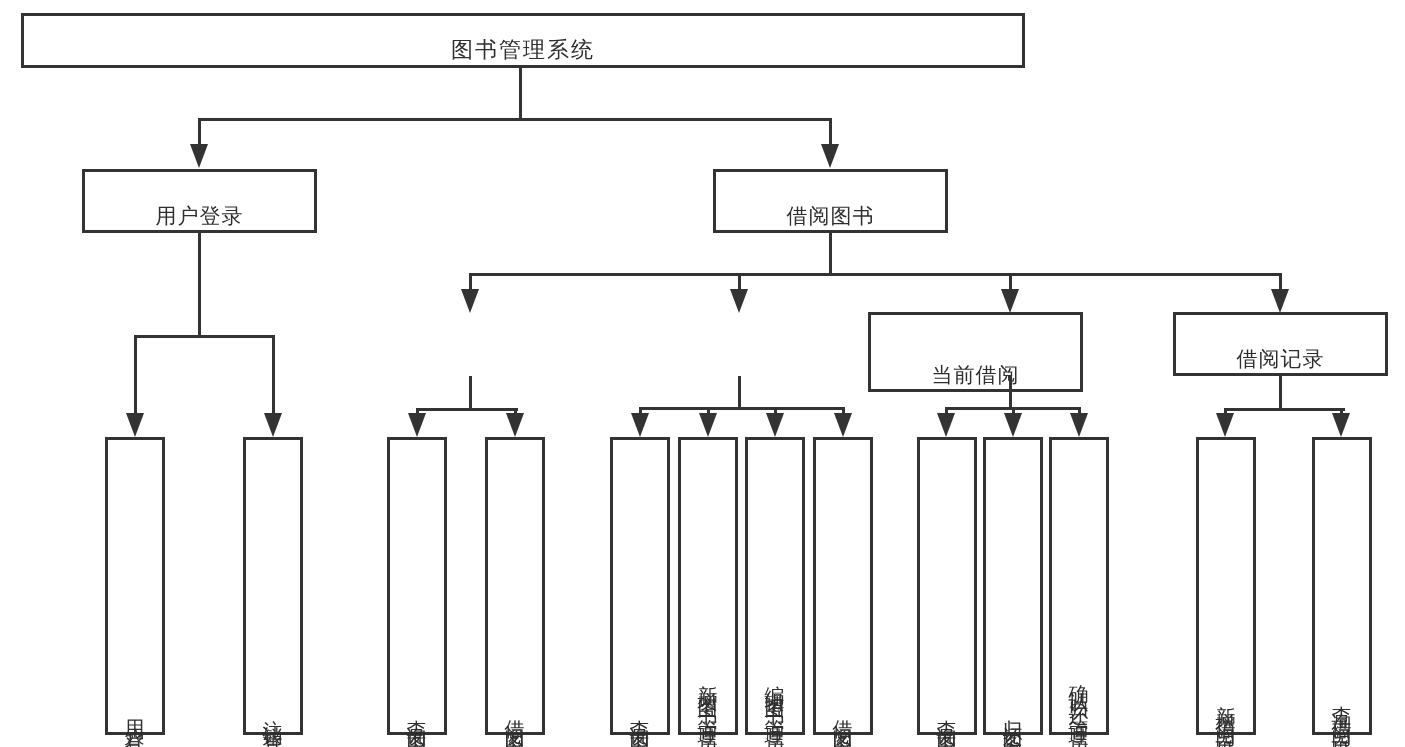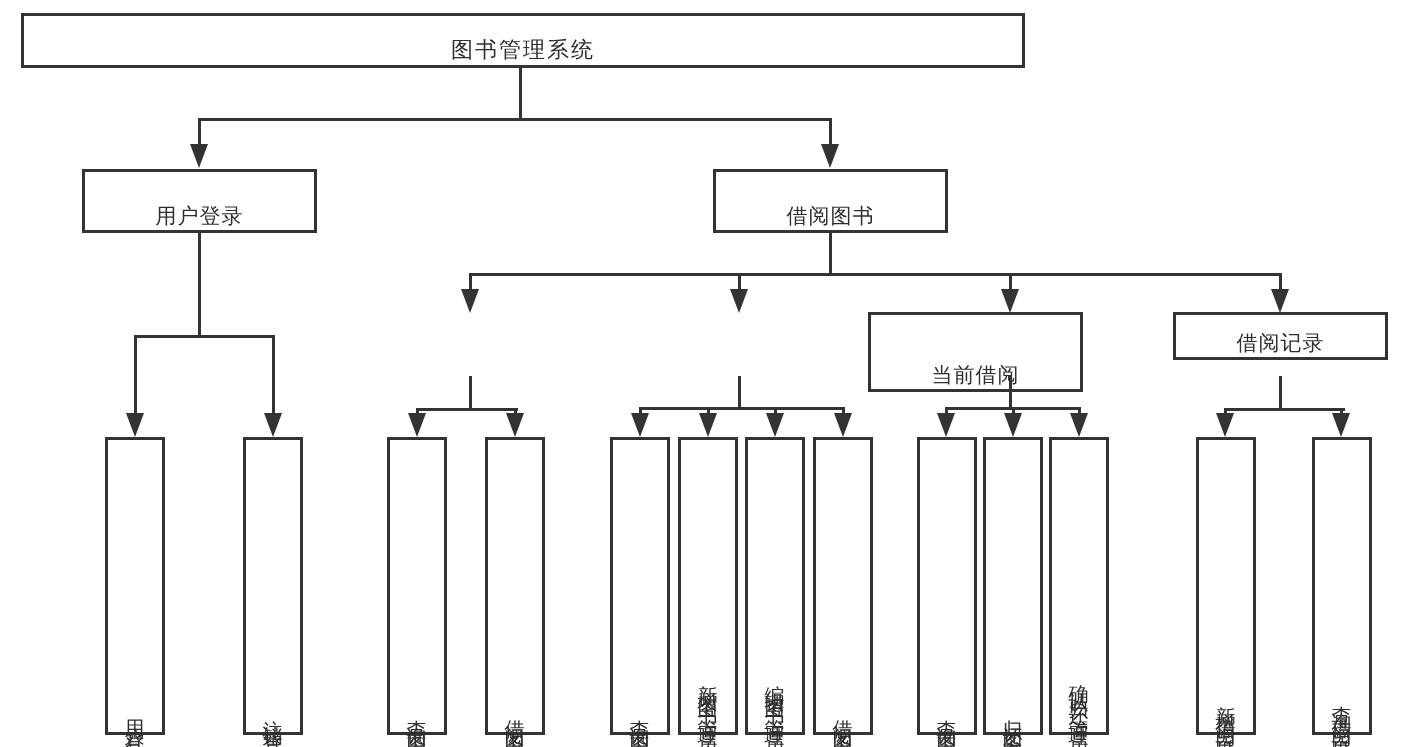--- a/index.html
+++ b/index.html
@@ -70,21 +70,21 @@
   <div class="box h" style="left:82px; top:169px; width:235px; height:64px;">
     <span>用户登录</span>
   </div>
   <div class="box h" style="left:713px; top:169px; width:235px; height:64px;">
     <span>借阅图书</span>
   </div>
 
   <div class="box h" style="left:868px; top:312px; width:215px; height:80px;">
     <span>当前借阅</span>
   </div>
-  <div class="box h" style="left:1173px; top:312px; width:215px; height:48px;">
+  <div class="box h" style="left:1173px; top:312px; width:215px; height:64px;">
     <span>借阅记录</span>
   </div>
 
   <div class="box v" style="left:105px; top:437px; width:60px; height:298px;">
     <span class="vtext">用户登录</span>
   </div>
   <div class="box v" style="left:243px; top:437px; width:60px; height:298px;">
     <span class="vtext">注销登录</span>
   </div>
 

